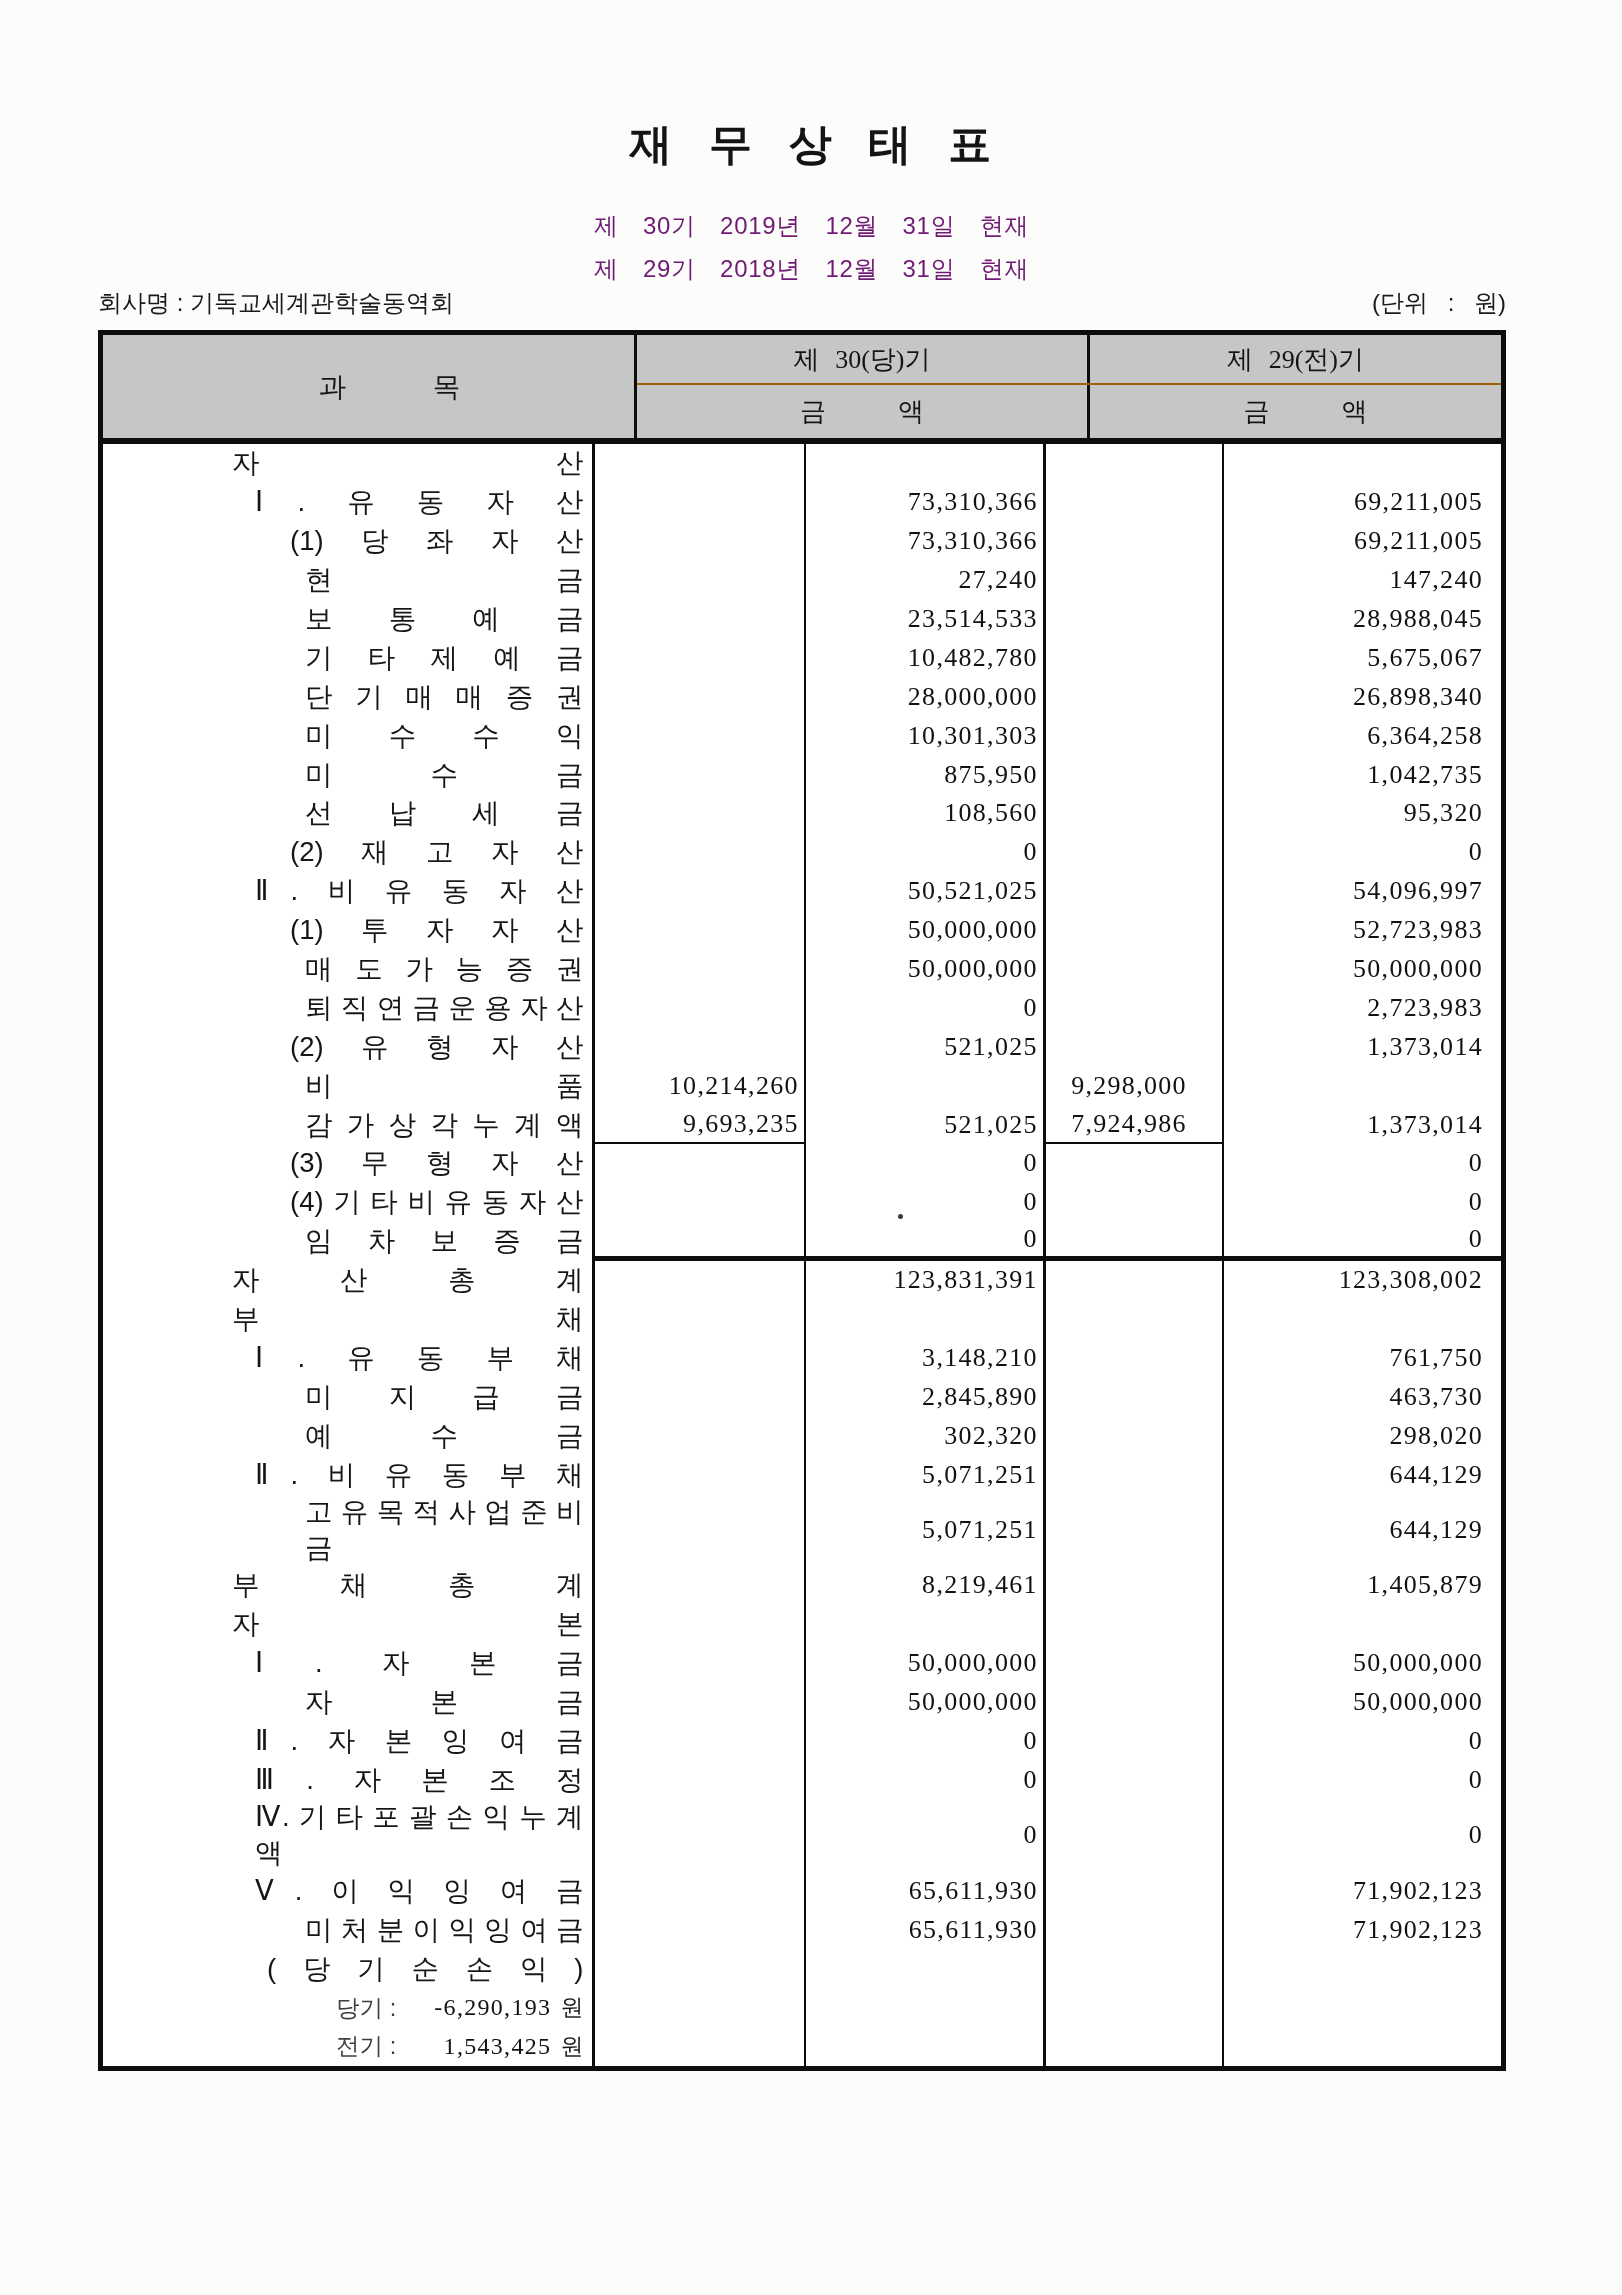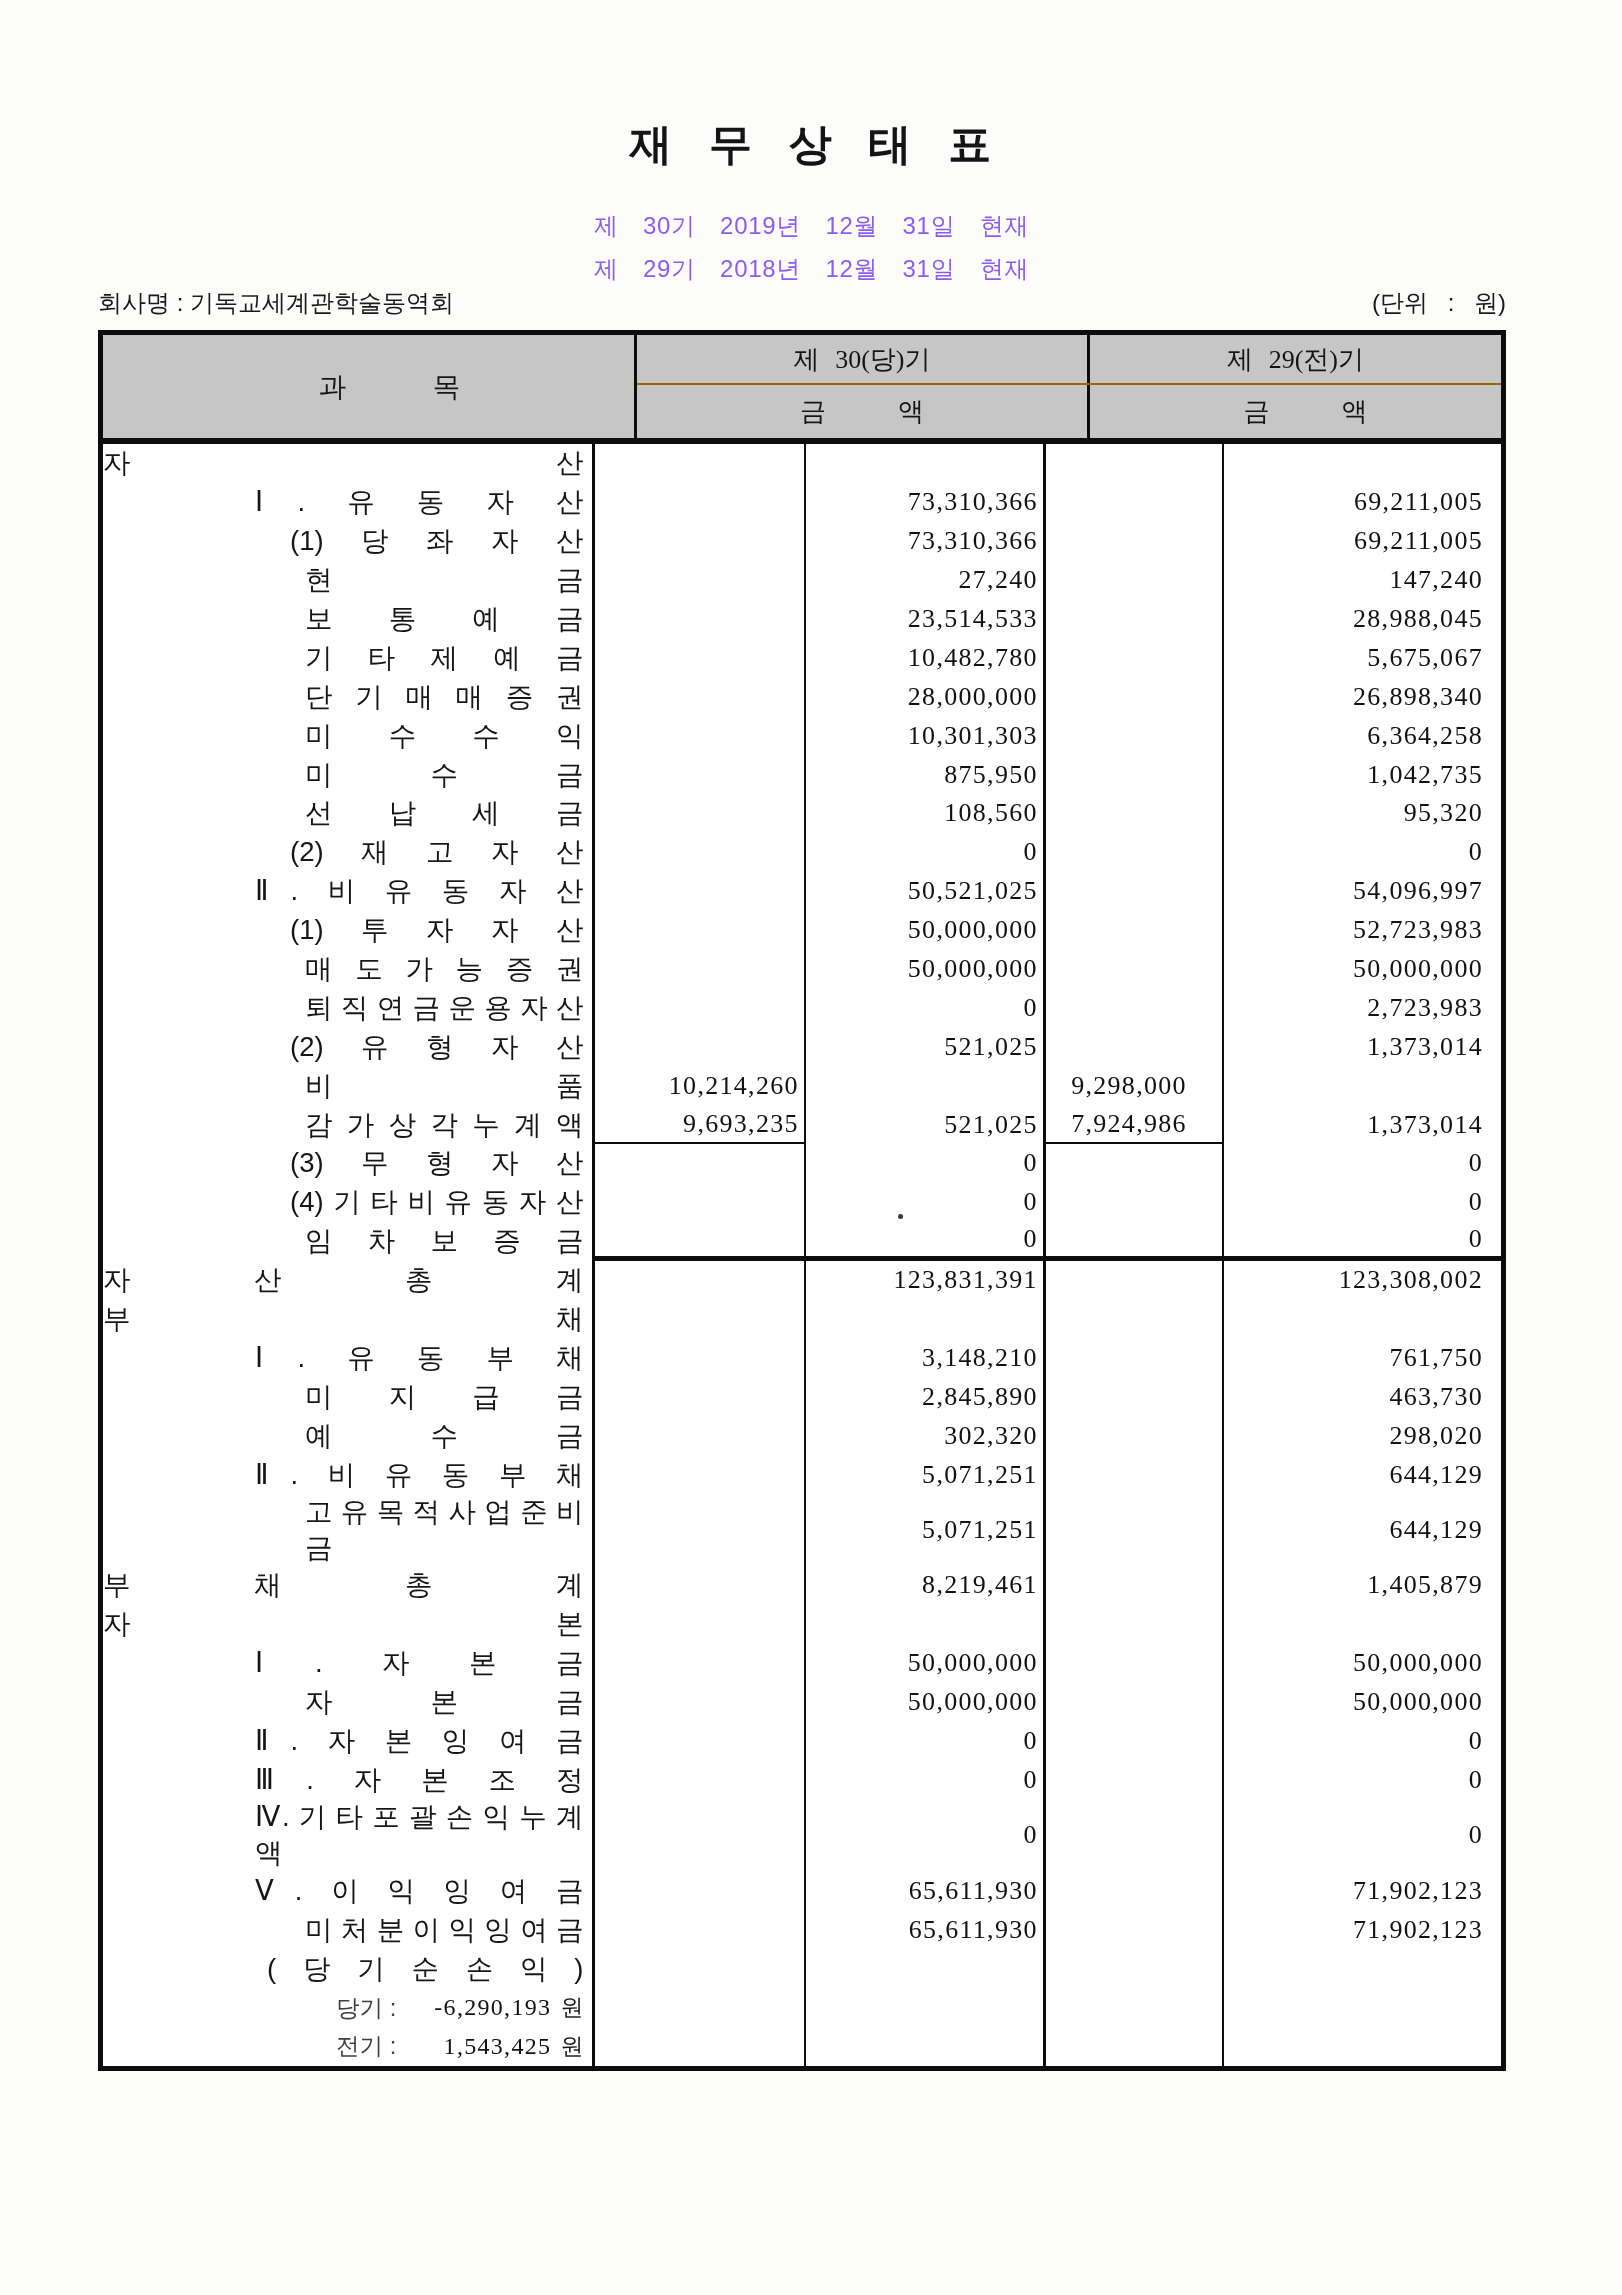--- a/index.html
+++ b/index.html
@@ -20,21 +20,21 @@
     text-align: center;
     font-size: 43px; font-weight: bold;
     letter-spacing: 2.6px; word-spacing: 19.6px;
     color: #141414;
   }
   .period-lines {
     position: absolute; top: 204px; left: 0; width: 100%;
     text-align: center;
     font-size: 24px; line-height: 43px;
     word-spacing: 17px; letter-spacing: 0.7px;
-    color: #8b5cf6;
+    color: #701a75;
   }
   .meta-row {
     position: absolute; top: 287px; left: 98px; width: 1408px;
     display: flex; justify-content: space-between; align-items: flex-end;
     font-size: 24px; color: #1a1a1a;
   }
   .unit-label { word-spacing: 13px; }
 
   
   .fs-table {
@@ -79,21 +79,21 @@
   .c1 { width: 211px; border-right: 2px solid #0d0d0d; justify-content: flex-end; padding-right: 5.2px; }
   .c2 { width: 240px; border-right: 3.3px solid #0d0d0d; justify-content: flex-end; padding-right: 5.2px; }
   .c3 { width: 178px; border-right: 2px solid #0d0d0d; justify-content: center; padding-right: 10px; }
   .c4 { flex: 1; justify-content: flex-end; padding-right: 18px; }
 
   .acct {
     display: block; width: 100%;
     text-align: justify; text-align-last: justify;
     font-size: 27.5px; color: #161616;
   }
-  .lvl-A { }
+  .lvl-A { padding-left: 129px; }
   .lvl-B { padding-left: 152px; }
   .lvl-C { padding-left: 187px; }
   .lvl-D { padding-left: 202px; }
   .lvl-P { padding-left: 164px; }
 
   .num {
     font-family: "Liberation Serif", "DejaVu Serif", serif;
     font-size: 26px; letter-spacing: 1.3px; color: #121212;
   }
 

